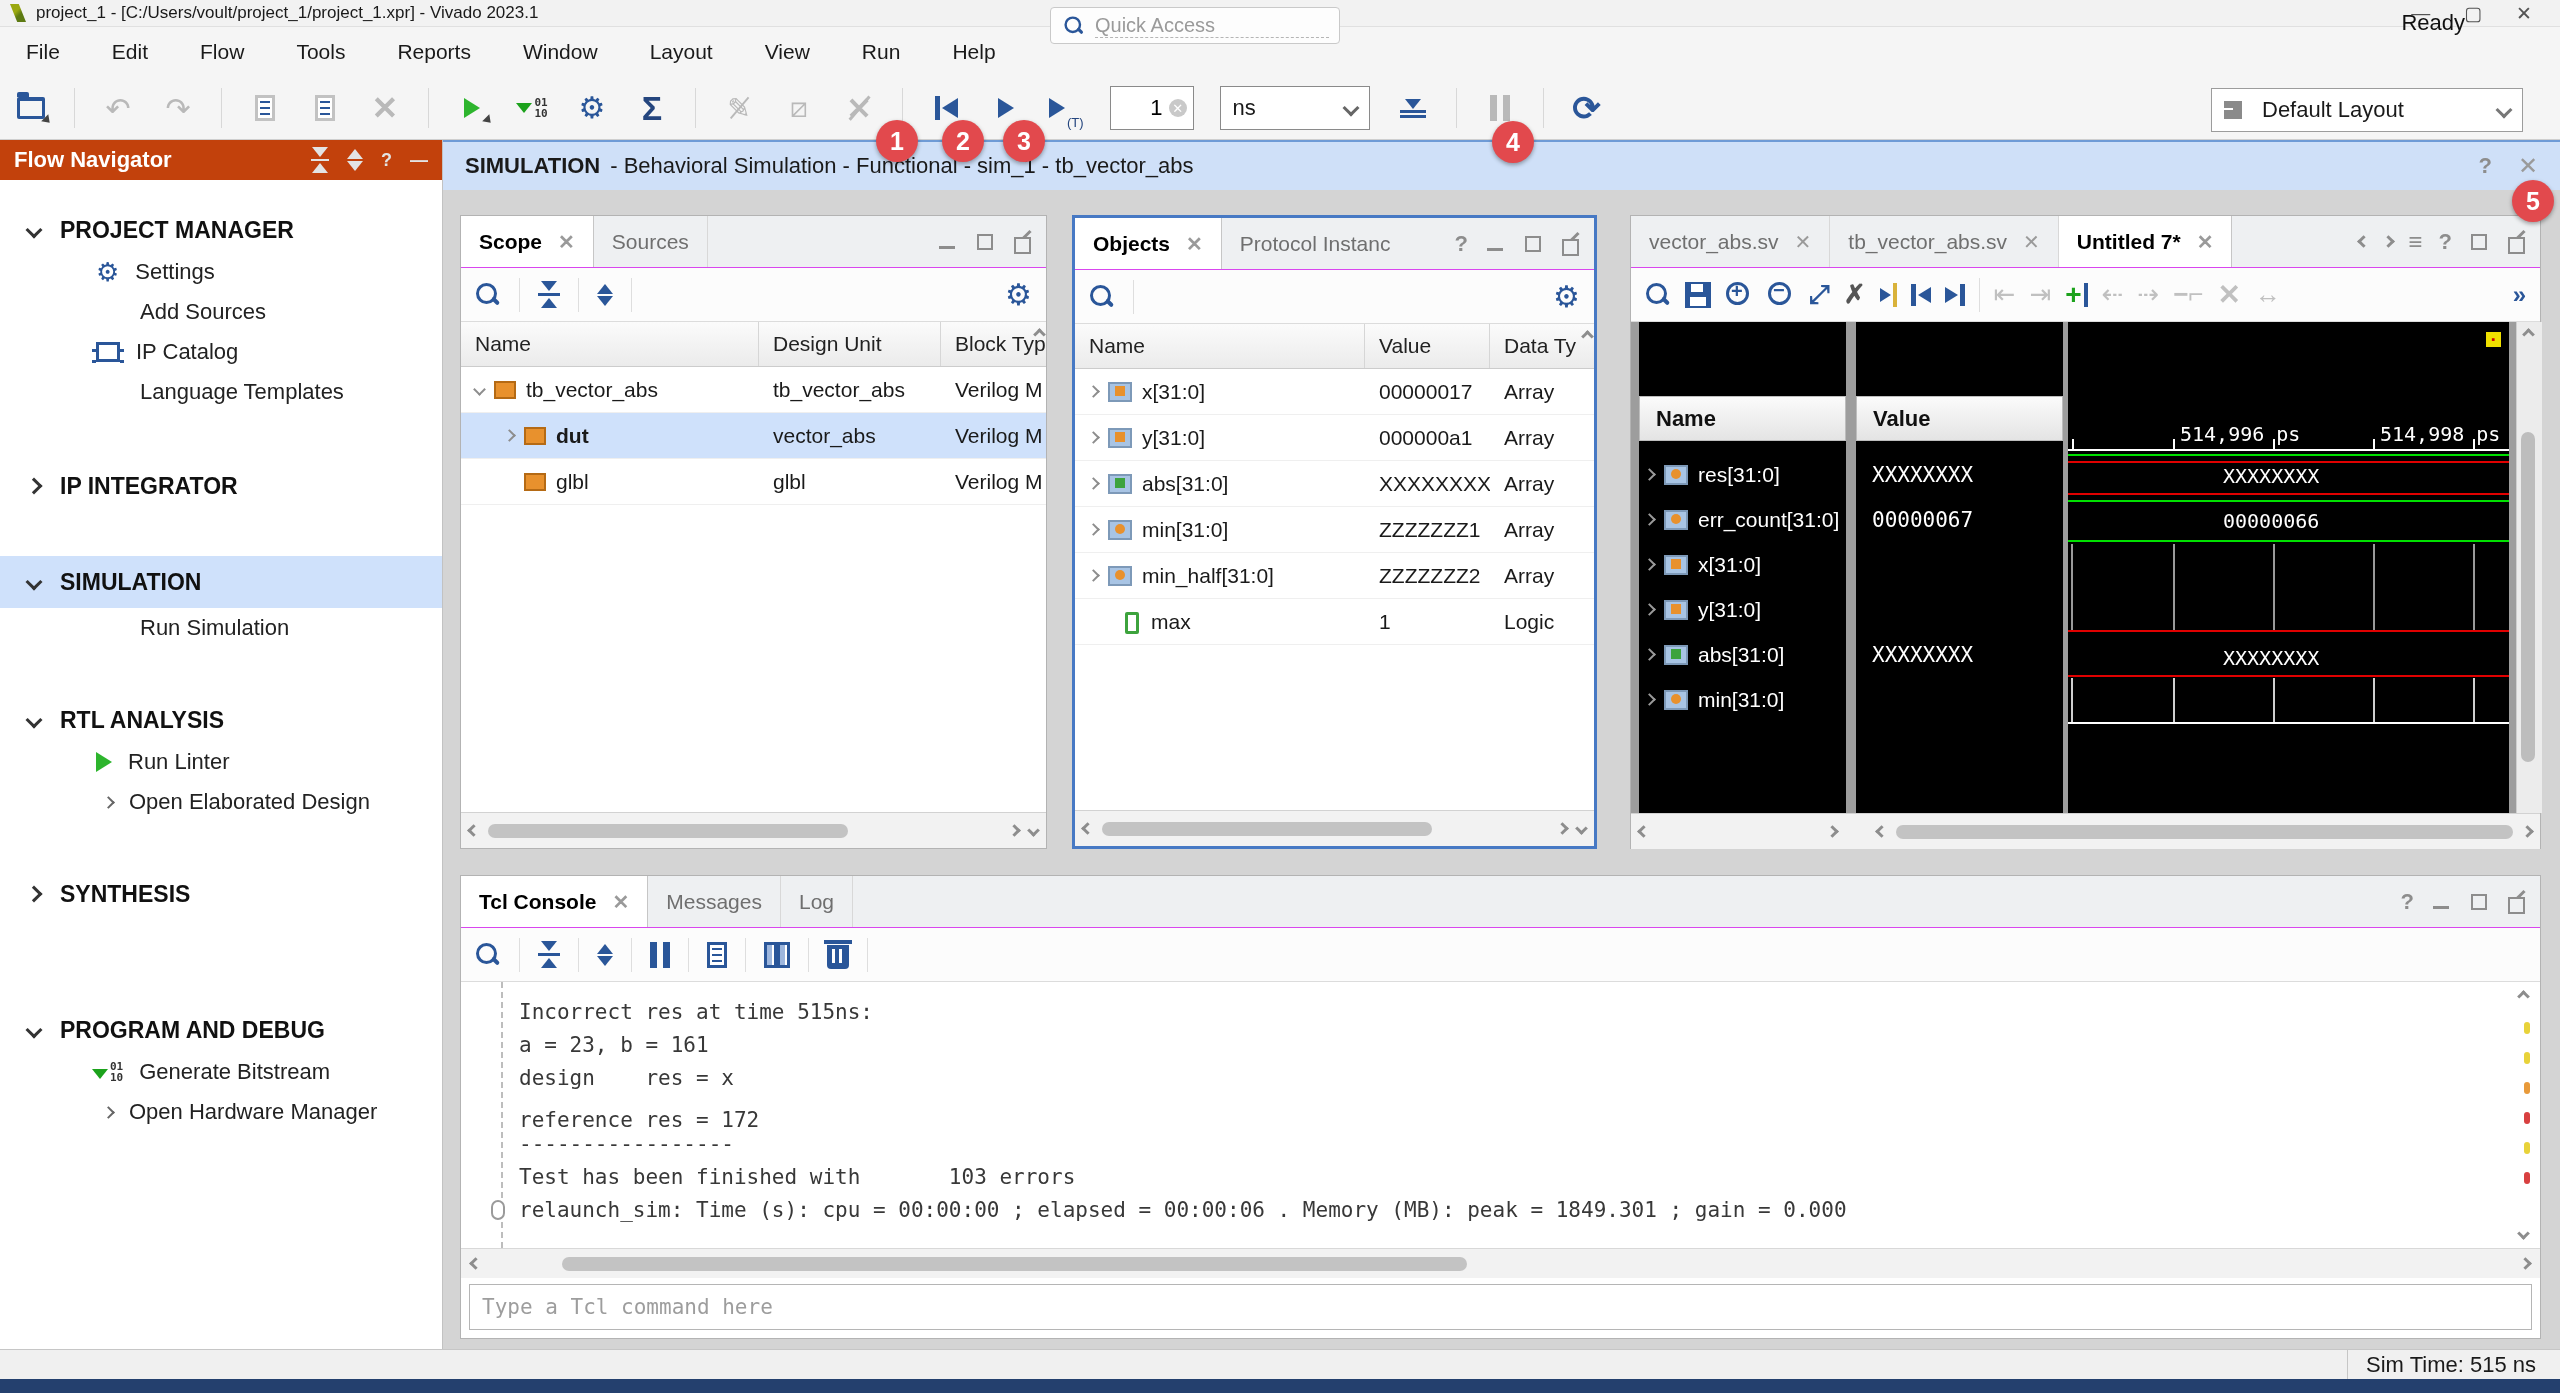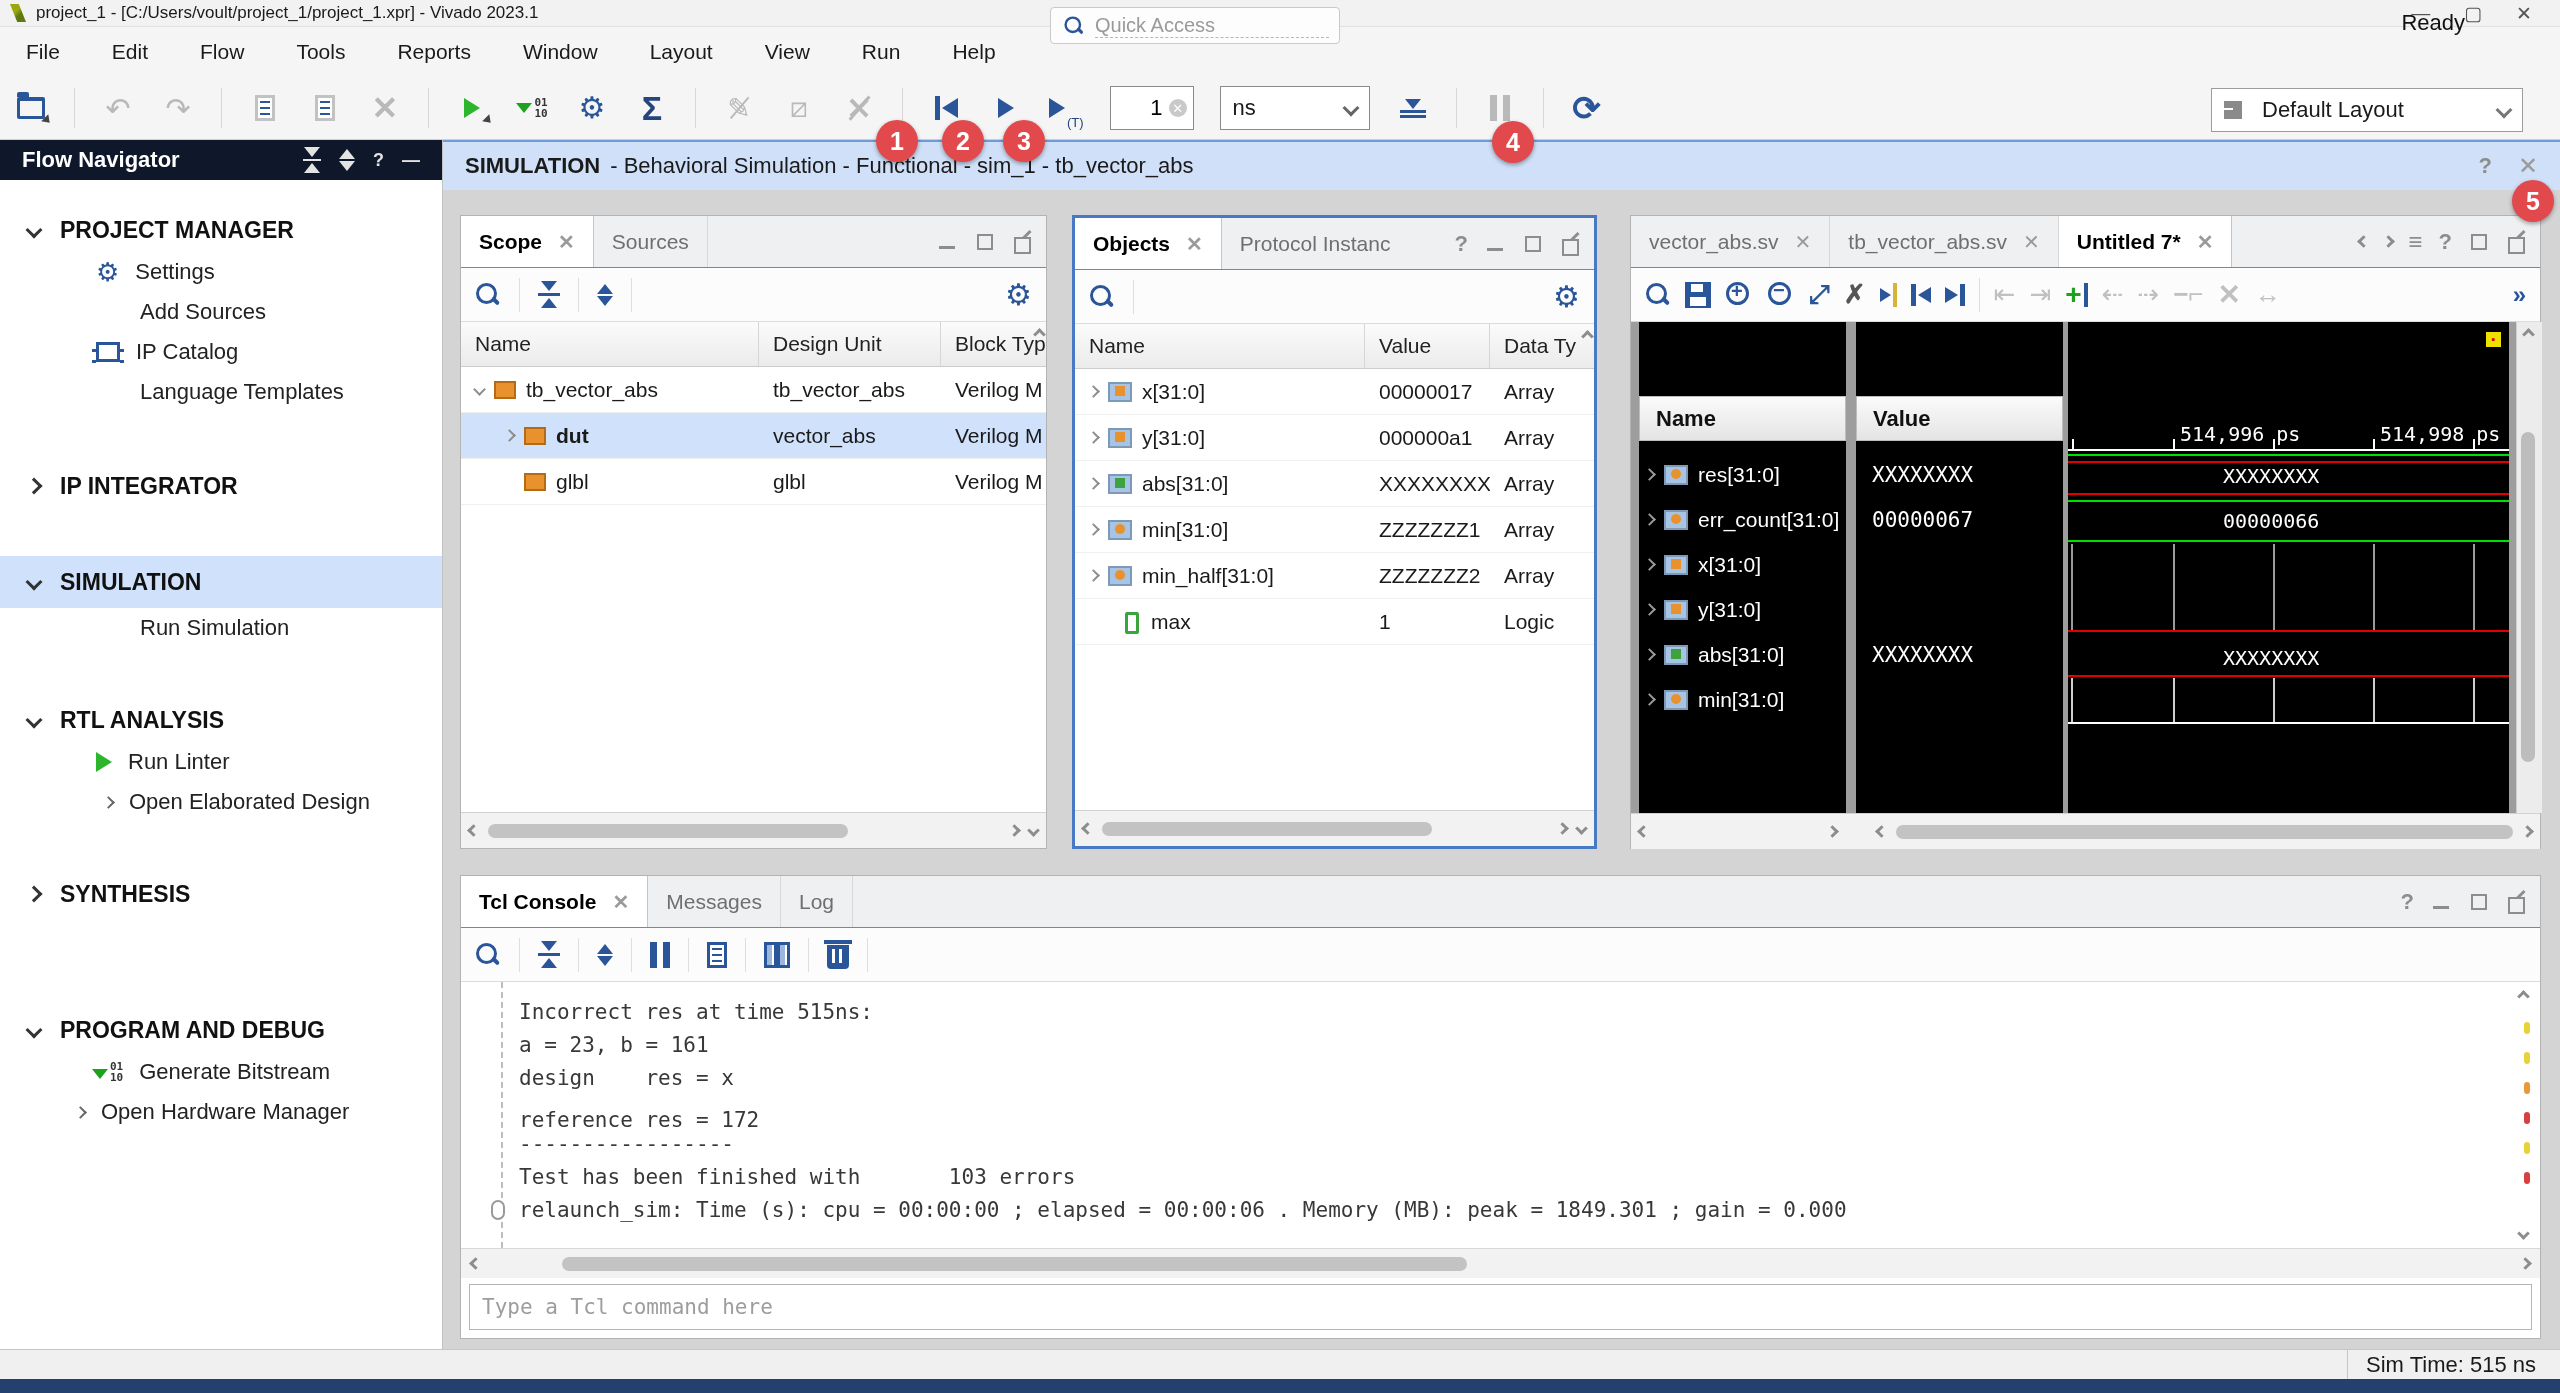--- a/index.html
+++ b/index.html
@@ -81,21 +81,21 @@
   .ic-step { display:inline-flex; flex-direction:column; align-items:center; color:#2a5699; }
   .ic-step .bar { width:26px; height:3px; background:#2a5699; margin-top:1px; }
   .ic-step .bar2 { width:26px; height:3px; background:#2a5699; margin-top:2px; }
   .ic-relaunch { font-size:34px; color:#2a5699; font-weight:bold; line-height:1; }
   #layoutsel { position:absolute; right:37px; top:88px; width:312px; height:44px; background:#fff; border:1px solid #9c9c9c; display:flex; align-items:center; gap:12px; padding:0 12px; font-size:22px; }
   #layoutsel .licon { width:26px; height:18px; background:linear-gradient(#8a8a8a 0 7px, #fff 7px 9px, #8a8a8a 9px 18px); border-right:8px solid #fff; box-shadow:inset -9px 0 0 #8a8a8a; }
   #layoutsel .chev { margin-left:auto; color:#777; }
 
   
   #navigator { left:0; top:140px; width:443px; height:1209px; background:#fff; border-right:1px solid #c2c2c2; }
-  #navhead { height:40px; background:#0f172a; color:#fff; display:flex; align-items:center; padding:0 22px; font-size:22px; font-weight:bold; }
+  #navhead { height:40px; background:#c2410c; color:#fff; display:flex; align-items:center; padding:0 14px; font-size:22px; font-weight:bold; }
   #navhead .hicons { margin-left:auto; display:flex; gap:18px; align-items:center; color:#e3e3e3; font-size:18px; }
   .nav-section { display:flex; align-items:center; gap:20px; padding:0 0 0 28px; height:44px; font-size:23px; font-weight:bold; color:#111; }
   .nav-item { display:flex; align-items:center; gap:16px; padding-left:100px; height:40px; font-size:22px; color:#222; }
   .nav-sel { background:#cfe1fb; }
   .ic-chip { width:24px; height:20px; border:3px solid #2a5699; position:relative; display:inline-block; }
   .ic-chip::before { content:""; position:absolute; left:-7px; top:4px; width:4px; height:8px; border-top:3px solid #2a5699; border-bottom:3px solid #2a5699; }
   .ic-chip::after { content:""; position:absolute; right:-7px; top:4px; width:4px; height:8px; border-top:3px solid #2a5699; border-bottom:3px solid #2a5699; }
 
   
   #simheader { left:443px; top:140px; width:2117px; height:50px; background:#cfe0f8; border-top:2px solid #6f9bd6; display:flex; align-items:center; padding:0 22px; font-size:22px; }
@@ -344,21 +344,21 @@
     <span class="chev chev-d" style="color:#333"></span>
     <span>PROGRAM AND DEBUG</span>
   </div>
   <div class="nav-item" style="padding-left:92px">
     <span class="ic-bit">
         <span class="arr"><span class="stem"></span><span class="tri tri-d" style="border-top-color:#1ca21c"></span></span>
         <span class="digits">01<br>10</span>
       </span>
     <span>Generate Bitstream</span>
   </div>
-  <div class="nav-item" style="padding-left:76px">
+  <div class="nav-item" style="padding-left:104px">
     <span class="chev chev-r" style="color:#666;width:9px;height:9px;border-width:2.5px"></span>
     <span>Open Hardware Manager</span>
   </div>
 </div>
 
 <div id="simheader" class="abs">
   <span style="font-weight:bold">SIMULATION</span>
   <span style="margin-left:10px">- Behavioral Simulation - Functional - sim_1 - tb_vector_abs</span>
   <span class="hicons">
     <span class="wm-help">?</span>

